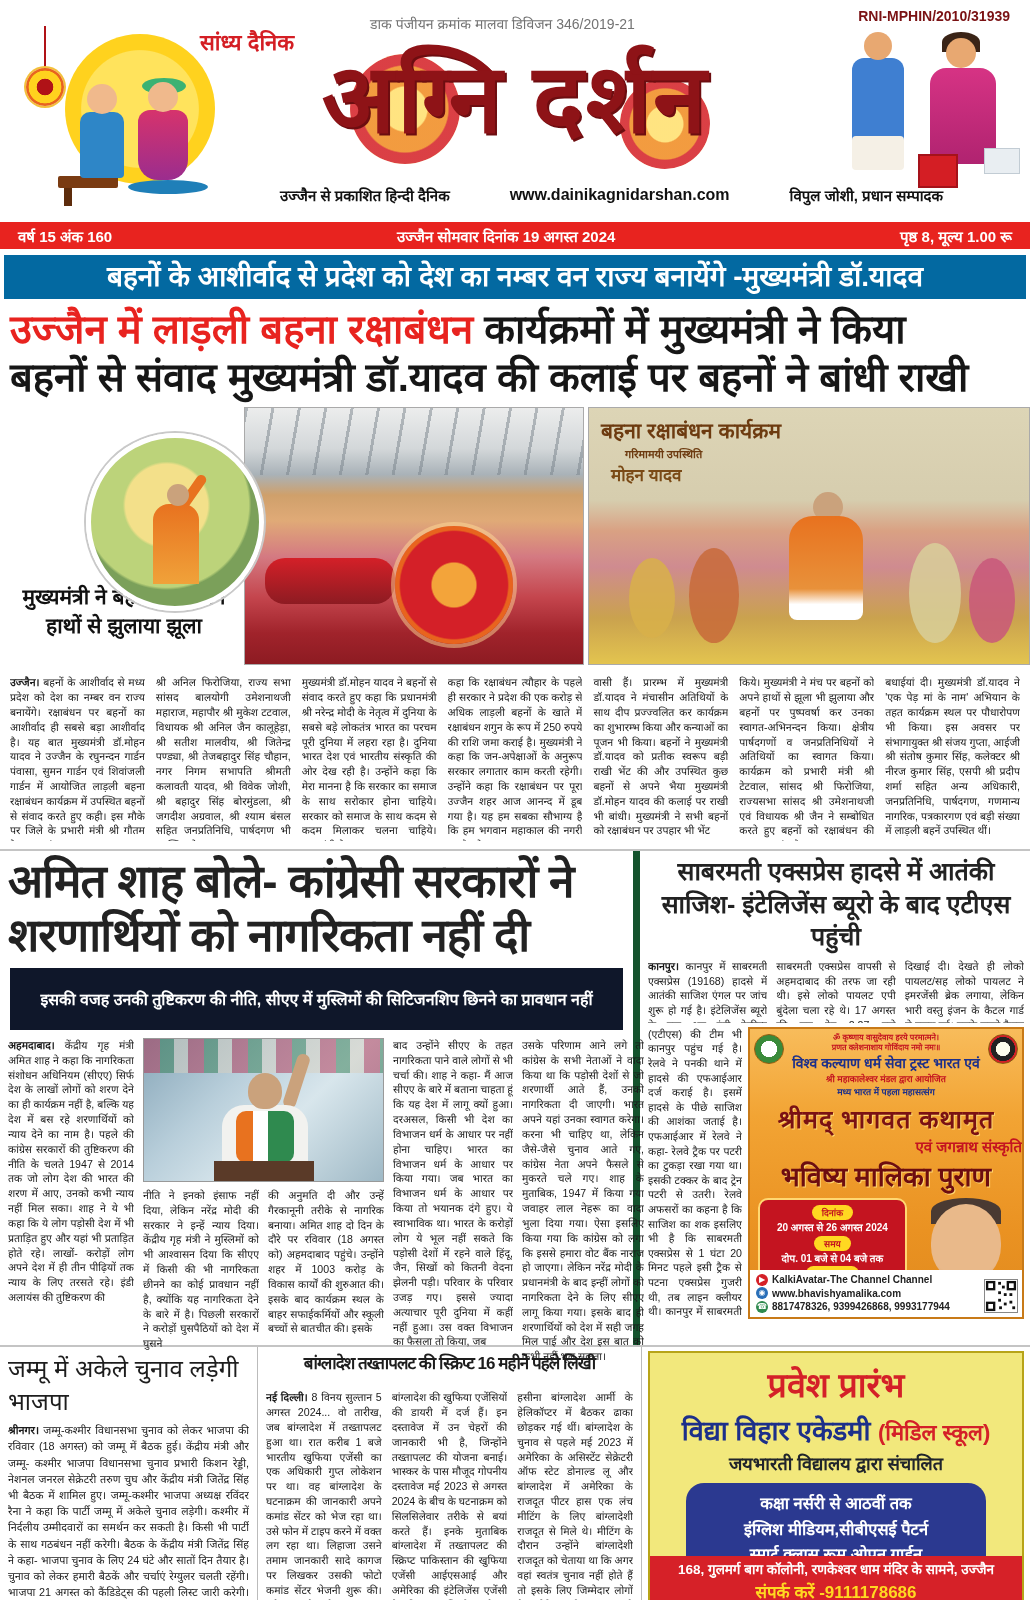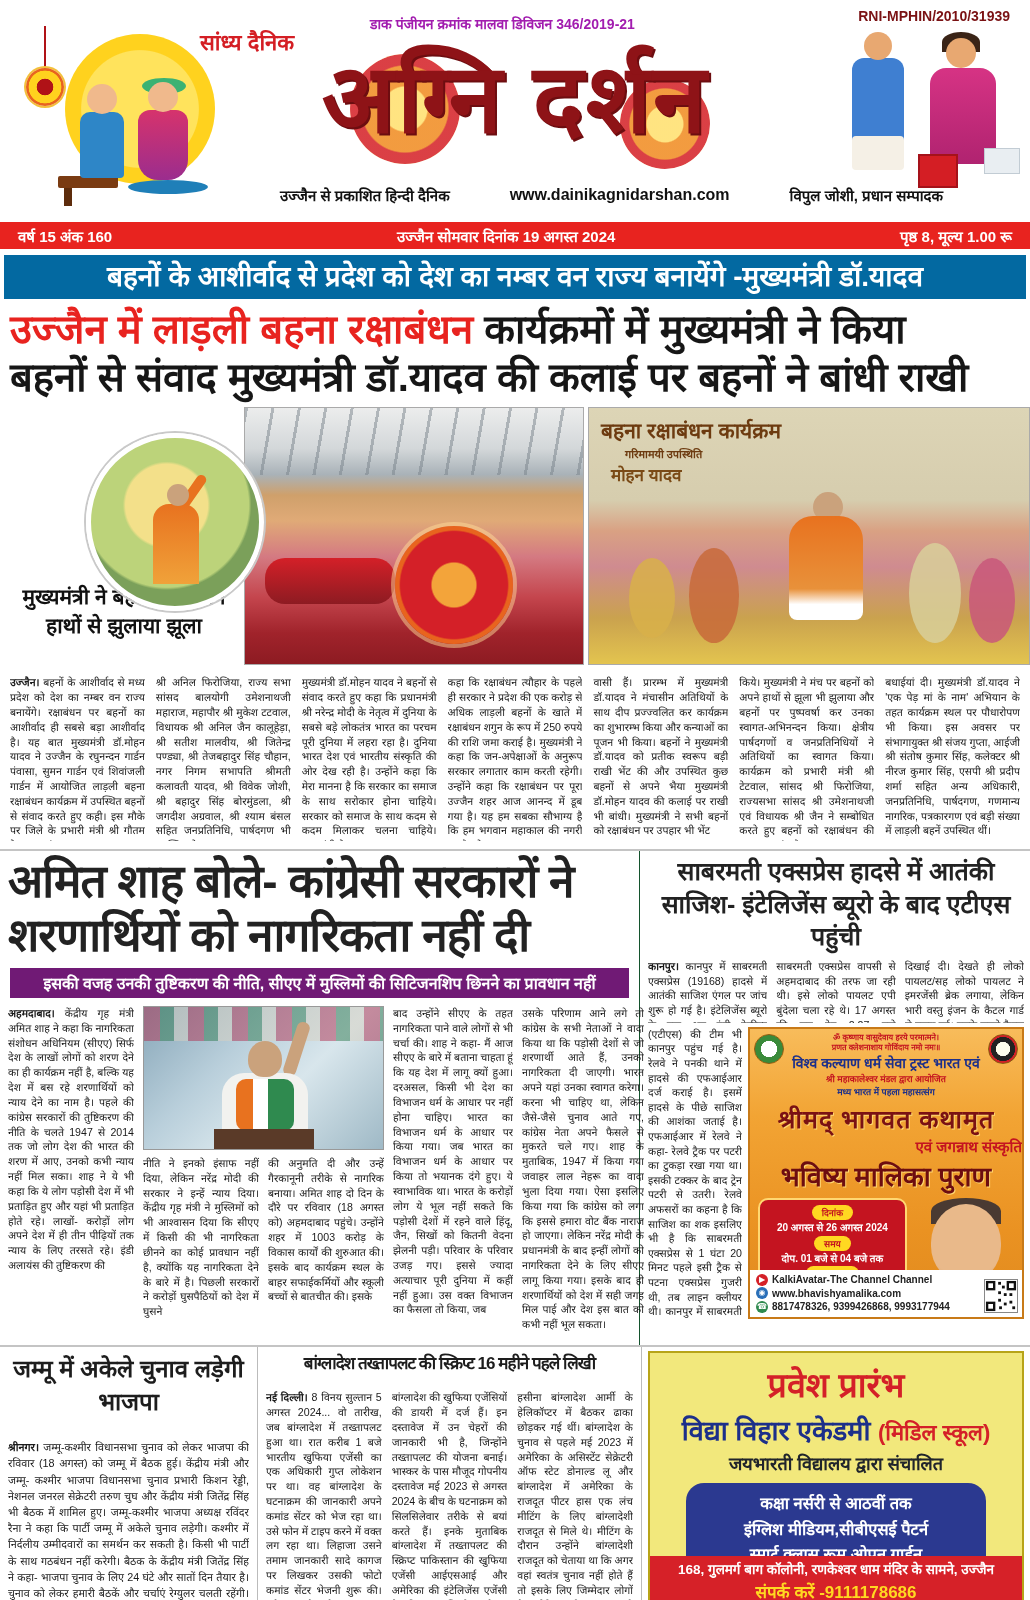--- a/index.html
+++ b/index.html
@@ -1,21 +1,21 @@
 <!DOCTYPE html>
 <html><head>
 <meta charset="utf-8">
 <style>
   * { margin:0; padding:0; box-sizing:border-box; }
   body { background:#fff; font-family:"Liberation Sans","DejaVu Sans",sans-serif; color:#1a1a1a; }
   .page { width:1030px; height:1600px; margin:0 auto; background:#fff; overflow:hidden; position:relative; }
 
   
   .masthead { position:relative; height:222px; background:#fff; overflow:hidden; }
-  .mh-small-top { position:absolute; top:14px; left:370px; font-size:14px; font-weight:bold; color:#a21caf; }
+  .mh-small-top { position:absolute; top:14px; left:370px; font-size:14px; font-weight:normal; color:#737373; }
   .mh-rni { position:absolute; top:8px; right:20px; font-size:14px; font-weight:bold; color:#7a1113; }
   .mh-edition { position:absolute; top:26px; left:200px; font-size:22px; font-weight:bold; color:#d41e24; }
   .logo-wrap { position:absolute; top:34px; left:230px; width:570px; height:130px; text-align:center; }
   .mandala { position:absolute; border-radius:50%; background:radial-gradient(circle,#ffdf6b 0 28%, #f08a1e 30% 55%, #d41e24 57% 70%, #f7c648 72% 100%); opacity:.85; }
   .mandala.m1 { width:110px; height:110px; left:120px; top:20px; }
   .mandala.m2 { width:90px; height:90px; left:390px; top:45px; }
   .logo-text { position:relative; font-size:96px; line-height:130px; font-weight:bold; color:#8e1317; text-shadow:2px 2px 0 #6d0d10; letter-spacing:2px; }
   .mh-bottomrow { position:absolute; top:185px; left:280px; width:740px; display:flex; gap:60px; align-items:center; }
   .mh-tagline { font-size:15px; font-weight:bold; color:#111; }
   .mh-site { font-size:16px; font-weight:bold; color:#111; }
@@ -80,23 +80,23 @@
   .inset-arm { position:absolute; left:96px; top:34px; width:10px; height:42px; background:#e8721f; transform:rotate(35deg); border-radius:6px; }
   .lead-caption { position:absolute; left:4px; top:176px; width:232px; text-align:center; font-weight:bold; font-size:21px; line-height:1.35; color:#111; z-index:2; }
 
   
   .lead-body { display:grid; grid-template-columns:repeat(7,1fr); gap:11px; padding:6px 10px 8px; height:182px; border-bottom:2px solid #c4c4c4; }
   .col { font-size:10.6px; line-height:1.4; text-align:justify; overflow:hidden; }
   .col b.dl { font-weight:bold; }
 
   
   .section2 { display:flex; height:494px; }
-  .sec2-left { width:640px; padding:4px 8px 0 8px; border-right:1px solid #14532d; }
+  .sec2-left { width:640px; padding:4px 8px 0 8px; border-right:7px solid #14532d; }
   .shah-headline { font-size:46px; font-weight:bold; line-height:1.16; color:#222; letter-spacing:-1px; }
-  .shah-subbar { margin:6px 2px 8px; background:#701a75; color:#fff; font-weight:bold; font-size:16px; text-align:center; padding:4px 4px; }
+  .shah-subbar { margin:6px 2px 8px; background:#0f172a; color:#fff; font-weight:bold; font-size:16px; text-align:center; padding:20px 4px; }
   .shah-body { display:grid; grid-template-columns:126px 116px 116px 120px 122px; grid-template-rows:150px auto; column-gap:9px; }
   .shah-photo { grid-column:2/4; grid-row:1; border:1px solid #999; position:relative; overflow:hidden;
     background:linear-gradient(135deg,#87a6b8 0%,#b9cfdb 35%,#d8e6ec 60%,#9fb9c6 100%); margin-bottom:6px; }
   .sp-flowerband { position:absolute; left:0; top:0; width:100%; height:34px; background:repeating-linear-gradient(90deg,#b03050 0 16px,#2f7a4f 16px 30px,#d8d0c0 30px 44px); opacity:.5; }
   .sp-body { position:absolute; left:78px; top:66px; width:86px; height:60px; background:#f2f2ef; border-radius:22px 22px 0 0; }
   .sp-scarf { position:absolute; left:92px; top:72px; width:58px; height:52px; background:linear-gradient(90deg,#e8721f 0 30%, #ffffff 30% 55%, #2f8a4f 55% 100%); border-radius:10px; }
   .sp-head { position:absolute; left:104px; top:34px; width:34px; height:36px; border-radius:50% 50% 45% 45%; background:#caa27c; }
   .sp-arm { position:absolute; left:146px; top:14px; width:13px; height:56px; background:#caa27c; transform:rotate(18deg); border-radius:6px; }
   .sp-podium { position:absolute; left:70px; top:122px; width:100px; height:28px; background:#5a3a28; }
   .shah-col1 { grid-column:1; grid-row:1/3; }
@@ -131,21 +131,21 @@
   .sp-cap { position:absolute; left:4px; bottom:0; width:104px; background:rgba(120,30,20,.85); color:#ffd872; font-size:7.5px; font-weight:bold; text-align:center; border-radius:4px; padding:1px; }
   .bh-bottom { position:absolute; left:0; bottom:0; width:100%; background:#fff; padding:3px 40px 3px 6px; }
   .bh-line { font-size:10px; font-weight:bold; color:#222; line-height:1.35; display:flex; align-items:center; gap:4px; }
   .ic { display:inline-flex; width:12px; height:12px; border-radius:50%; align-items:center; justify-content:center; font-size:8px; color:#fff; }
   .ic.yt { background:#d42028; } .ic.gl { background:#2a6fb8; } .ic.ph { background:#2f8a4f; }
   .qr { position:absolute; right:4px; bottom:4px; width:34px; height:34px; background:#fff; border:1px solid #888; }
 
   
   .section3 { display:flex; border-top:2px solid #c4c4c4; height:272px; }
   .s3-left { width:258px; padding:4px 8px; border-right:1px solid #bbb; }
-  .jammu-headline { font-size:24px; font-weight:bold; text-align:center; margin-bottom:22px; color:#1d1d1d; }
+  .jammu-headline { font-size:24px; font-weight:normal; text-align:left; margin-bottom:5px; color:#1d1d1d; }
   .jammu-body { font-size:10.8px; line-height:1.5; text-align:justify; overflow:hidden; max-height:225px; }
   .s3-mid { width:384px; padding:4px 8px; border-right:1px solid #bbb; }
   .bang-headline { font-size:17px; font-weight:bold; text-align:center; letter-spacing:-1px; margin-bottom:16px; color:#1d1d1d; }
   .bang-cols { display:grid; grid-template-columns:repeat(3,1fr); gap:10px; }
   .bang-cols .col { max-height:218px; }
 
   
   .academy { flex:1; margin:4px 6px 6px; background:#f2e87c; border:2px solid #b8a418; position:relative; overflow:hidden; text-align:center; }
   .ac-l1 { color:#d42028; font-size:34px; font-weight:bold; margin-top:8px; }
   .ac-l2 { font-size:27px; font-weight:bold; color:#1c2f8a; margin-top:4px; }

